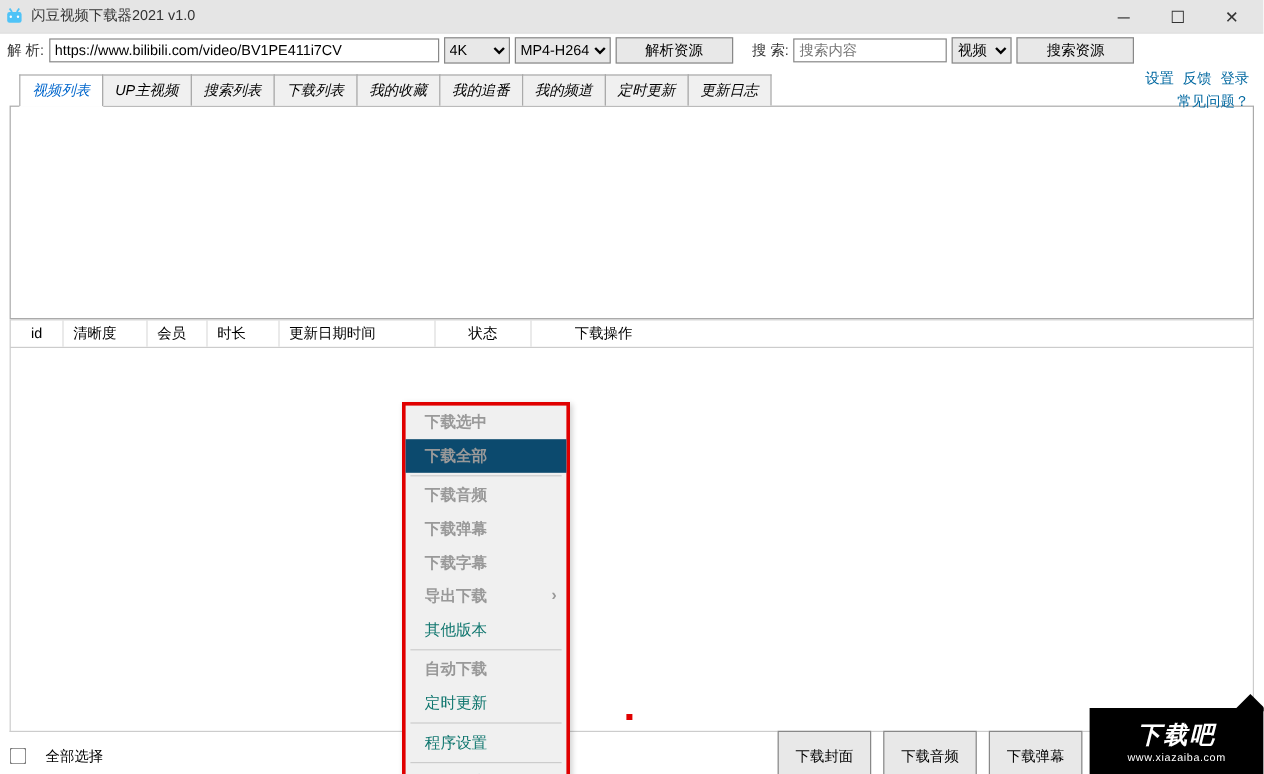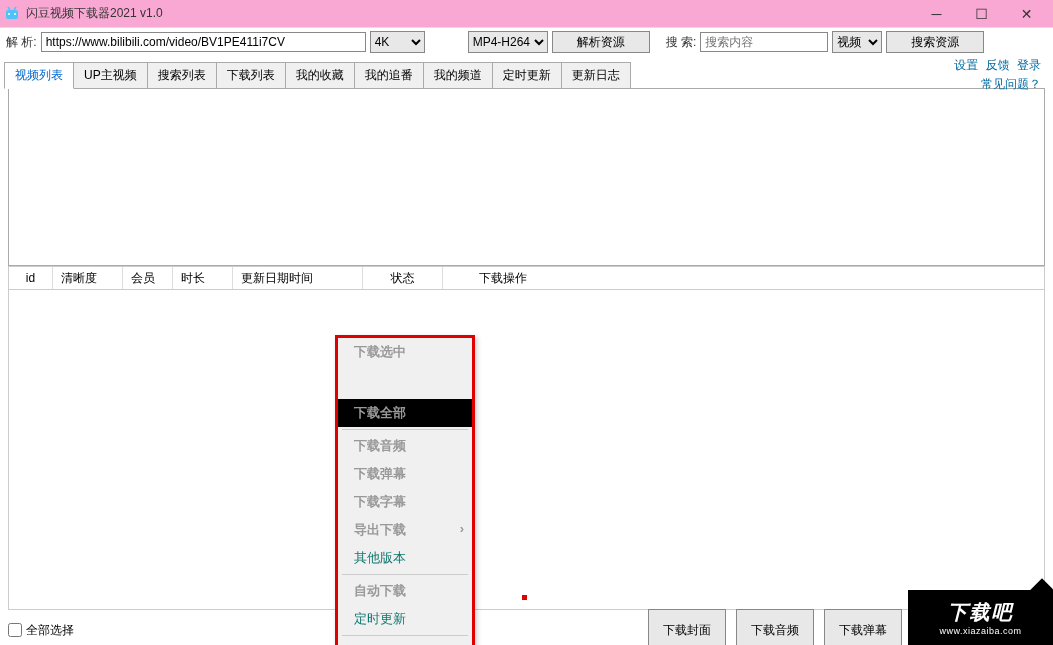--- a/index.html
+++ b/index.html
@@ -1,38 +1,38 @@
 <!DOCTYPE html>
 <html><head>
   <meta charset="utf-8">
   <style>
     * { margin: 0; padding: 0; box-sizing: border-box; font-family: "Microsoft YaHei", SimSun, sans-serif; }
     body { width: 1053px; height: 645px; background: #fff; position: relative; overflow: hidden; }
     
-    .titlebar { height: 28px; background: #f9a8d4; display: flex; align-items: center; padding: 0 4px; border-bottom: 1px solid #e0e0e0; }
+    .titlebar { height: 28px; background: #e5e5e5; display: flex; align-items: center; padding: 0 4px; border-bottom: 1px solid #e0e0e0; }
     .titlebar-icon { width: 16px; height: 16px; margin-right: 6px; }
     .titlebar-text { font-size: 12px; color: #333; flex: 1; }
     .win-controls { display: flex; }
     .win-btn { width: 45px; height: 28px; display: flex; align-items: center; justify-content: center; cursor: pointer; font-size: 14px; color: #333; }
     
     .toolbar { height: 28px; display: flex; align-items: center; padding: 2px 6px; gap: 4px; font-size: 12px; }
     .toolbar-label { color: #333; }
     .toolbar input[type="text"] { height: 20px; border: 1px solid #888; padding: 0 4px; font-size: 12px; }
     .url-input { width: 325px; }
     .search-input { width: 128px; }
     .toolbar select { height: 22px; border: 1px solid #888; font-size: 12px; background: #e8e8e8; }
     .quality-select { width: 55px; }
-    .format-select { width: 80px; margin-left: 39px; }
+    .format-select { width: 80px; }
     .type-select { width: 50px; }
     .toolbar-btn { height: 22px; padding: 0 24px; border: 1px solid #888; background: #e8e8e8; font-size: 12px; cursor: pointer; }
     
     .top-links { position: absolute; right: 12px; top: 56px; text-align: right; font-size: 12px; line-height: 1.6; }
     .top-links a { color: #0369a1; text-decoration: none; margin-left: 4px; cursor: pointer; margin-top: 28px; }
     
-    .tabs { display: flex; padding: 6px 8px 0 4px; font-size: 12px; }
+    .tabs { display: flex; padding: 6px 8px 0 16px; font-size: 12px; font-style: italic; }
     .tab { padding: 4px 10px; border: 1px solid #aaa; border-bottom: none; background: #f0f0f0; margin-right: -1px; cursor: pointer; position: relative; }
     .tab.active { background: #fff; color: #0066cc; z-index: 2; border-bottom: 1px solid #fff; margin-bottom: -1px; }
     
     .content-area { margin: 0 8px; border: 1px solid #aaa; height: 178px; background: #fff; }
     
     .table-container { margin: 0 8px; }
     .table-header { display: flex; background: #fff; border: 1px solid #ccc; font-size: 12px; height: 24px; }
     .th { padding: 4px 8px; border-right: 1px solid #ddd; display: flex; align-items: center; }
     .th-id { width: 44px; justify-content: center; }
     .th-name { flex: 1; }
@@ -41,28 +41,28 @@
     .th-duration { width: 60px; }
     .th-date { width: 130px; }
     .th-status { width: 80px; text-align: center; justify-content: center; }
     .th-action { width: 120px; text-align: center; justify-content: center; border-right: none; }
     
     .table-body { height: 320px; background: #fff; border: 1px solid #ccc; border-top: none; position: relative; }
     
     .context-menu { position: absolute; left: 326px; top: 45px; width: 140px; background: #f0f0f0; border: 3px solid #e00000; box-shadow: 2px 2px 5px rgba(0,0,0,0.2); }
     .menu-item { padding: 5px 16px; font-size: 13px; cursor: pointer; color: #0f766e; position: relative; }
     .menu-item.disabled { color: #999; cursor: default; font-weight: bold; }
-    .menu-item.highlighted { background: #000000; margin-top: 33px; }
+    .menu-item.highlighted { background: #0c4a6e; }
     .menu-separator { height: 1px; background: #ccc; margin: 2px 4px; }
     .menu-arrow { position: absolute; right: 8px; color: #999; }
     
     .red-dot { position: absolute; left: 513px; top: 305px; width: 5px; height: 5px; background: #e00000; }
     
     .bottom-bar { position: absolute; bottom: 2px; left: 0; right: 0; height: 26px; display: flex; align-items: center; padding: 0 8px; font-size: 12px; }
-    .bottom-checkbox { display: flex; align-items: center; gap: 4px; }
+    .bottom-checkbox { display: flex; align-items: center; gap: 16px; }
     .bottom-checkbox input { width: 14px; height: 14px; }
     .bottom-buttons { margin-left: auto; display: flex; gap: 10px; }
     .bottom-btn { padding: 3px 14px; border: 1px solid #888; background: #e8e8e8; font-size: 12px; cursor: pointer; }
     .bottom-btn.partial { width: 45px; overflow: hidden; text-align: left; padding-left: 14px; }
     
     .watermark { position: absolute; right: 0; bottom: 0; width: 145px; height: 55px; background: #000; color: #fff; display: flex; flex-direction: column; align-items: center; justify-content: center; }
     .watermark-text { font-size: 20px; font-weight: bold; font-style: italic; letter-spacing: 2px; }
     .watermark-url { font-size: 9px; letter-spacing: 0.5px; }
     .watermark-corner { position: absolute; right: 2px; top: -8px; width: 18px; height: 18px; background: #000; transform: rotate(45deg); }
   </style>

